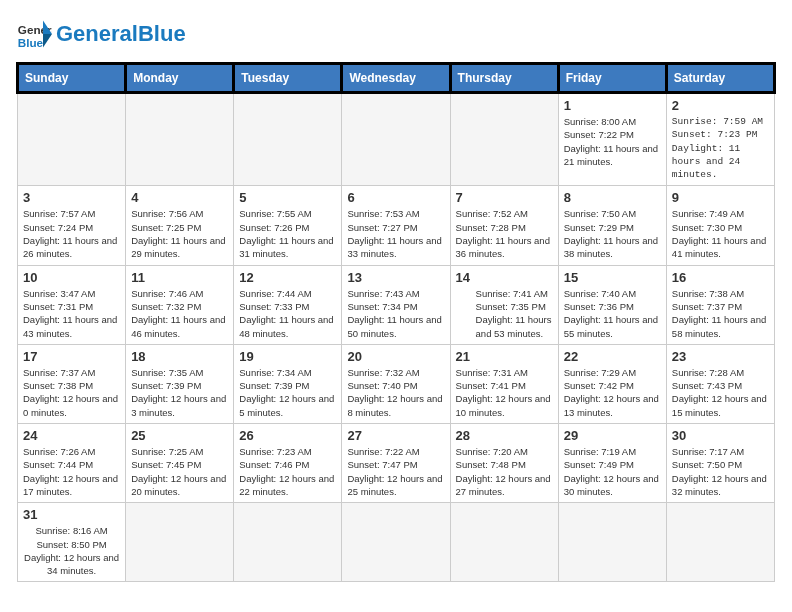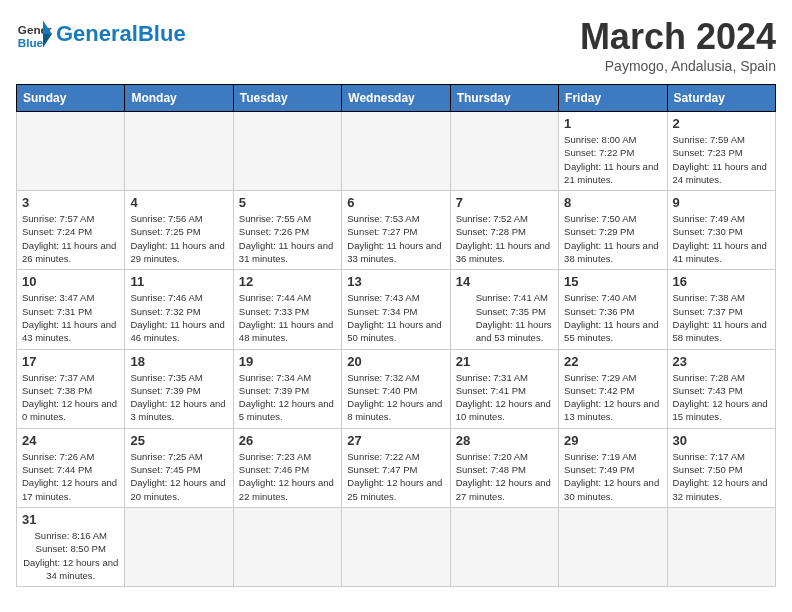--- a/index.html
+++ b/index.html
@@ -47,21 +47,21 @@
       border-collapse: collapse;
       font-size: 11px;
     }
     thead th {
       background-color: #3d7abf;
       color: #fff;
       text-align: left;
       padding: 6px 6px;
       font-size: 12px;
       font-weight: bold;
-      border: 1px solid #000000;
+      border: 3px solid #000000;
     }
     td {
       border: 1px solid #ccc;
       vertical-align: top;
       padding: 4px 5px;
       width: calc(100% / 7);
       min-height: 70px;
       height: 70px;
       color: #333;
     }
@@ -93,24 +93,20 @@
       <text x="2" y="34" font-size="13" font-weight="bold" fill="#1a7abf">Blue</text>
       <polygon points="30,5 40,20 30,20" fill="#1a7abf"></polygon>
       <polygon points="30,20 40,20 30,35" fill="#0d5a8a"></polygon>
     </svg>
     <div>
       <div class="logo-text">
         <span>General</span><span style="color:#1a7abf">Blue</span>
       </div>
     </div>
   </div>
-  <div class="title-area">
-    <div class="month-title">March 2024</div>
-    <div class="subtitle">Paymogo, Andalusia, Spain</div>
-  </div>
 </div>
 
 <table>
   <thead>
     <tr id="header-row">
         <th>Sunday</th>
         <th>Monday</th>
         <th>Tuesday</th>
         <th>Wednesday</th>
         <th>Thursday</th>
@@ -126,21 +122,21 @@
         <td class="empty"></td>
         <td class="empty"></td>
         <td class="has-data">
           <span class="day-number">1</span>
           <div class="day-info" style="white-space: pre-line;">Sunrise: 8:00 AM
 Sunset: 7:22 PM
 Daylight: 11 hours and 21 minutes.</div>
         </td>
         <td class="has-data">
           <span class="day-number">2</span>
-          <div class="day-info" style="white-space: pre-line;">Sunrise: 7:59 AM
+          <div class="day-info" style="white-space: pre-line; font-family: Liberation Mono, monospace;">Sunrise: 7:59 AM
 Sunset: 7:23 PM
 Daylight: 11 hours and 24 minutes.</div>
         </td>
       </tr>
       <tr>
         <td class="has-data">
           <span class="day-number">3</span>
           <div class="day-info" style="white-space: pre-line;">Sunrise: 7:57 AM
 Sunset: 7:24 PM
 Daylight: 11 hours and 26 minutes.</div>

